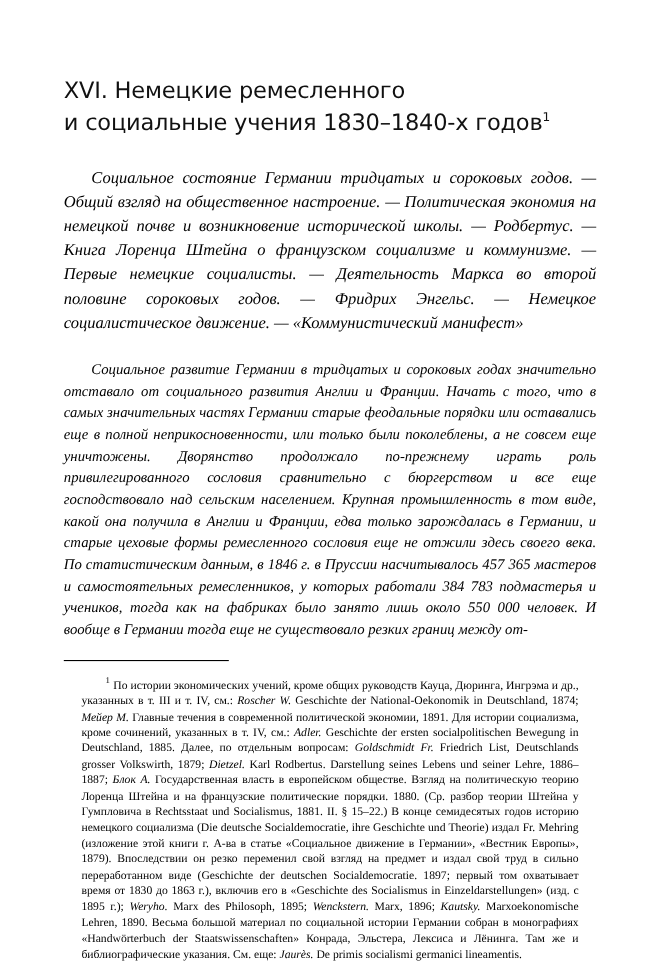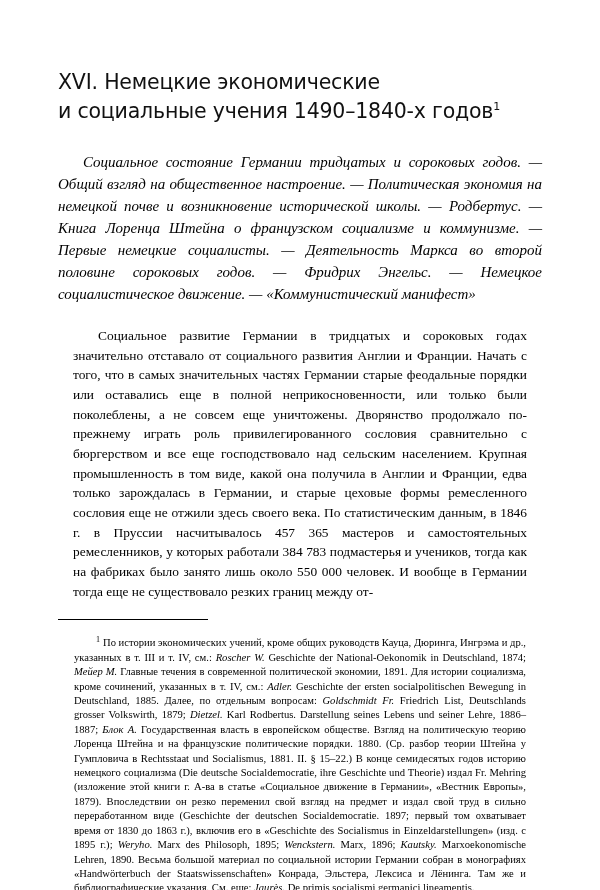--- a/index.html
+++ b/index.html
@@ -46,22 +46,23 @@
     text-align: justify;
     text-indent: 25px;
     margin: 0 0 20px 0;
     hyphens: manual;
   }
   .body-text {
     font-size: 13.4px;
     line-height: 1.468;
     text-align: justify;
     text-indent: 25px;
-    margin: 15px;
+    margin: 0;
     hyphens: manual;
+    font-style: italic;
   }
   .footnote-rule {
     border: none;
     border-top: 1px solid #000;
     width: 150px;
     margin: 18px 0 8px 0;
     height: 0;
   }
   .footnote {
     font-size: 10.6px;
@@ -79,22 +80,22 @@
   .footnote i {
     font-style: italic;
   }
 </style>
 </head>
 <body>
 
 <div class="page">
 
   <h1 class="chapter-title">
-    <span class="line">XVI. Немецкие экономические</span>
-    <span class="line"><span>и социальные учения 1490–1840-х годов</span><sup>1</sup></span>
+    <span class="line">XVI. Немецкие ремесленного</span>
+    <span class="line"><span>и социальные учения 1830–1840-х годов</span><sup>1</sup></span>
   </h1>
 
   <p class="abstract">Социальное состояние Германии тридцатых и сороковых годов. — Общий взгляд на общественное настроение. — Политическая экономия на немецкой почве и возникновение исторической школы. — Родбертус. — Книга Лоренца Штейна о французском социализме и коммунизме. — Первые немецкие социалисты. — Деятельность Маркса во второй половине сороковых годов. — Фридрих Энгельс. — Немецкое социалистическое движение. — «Коммунистический манифест»</p>
 
   <p class="body-text">Социальное развитие Германии в тридцатых и сороковых годах значительно отставало от социального развития Англии и Франции. Начать с того, что в самых значительных частях Германии старые феодальные порядки или оставались еще в полной неприкосновенности, или только были поколеблены, а не совсем еще уничтожены. Дворянство продолжало по-прежнему играть роль привилегированного сословия сравнительно с бюргерством и все еще господствовало над сельским населением. Крупная промышленность в том виде, какой она получила в Англии и Франции, едва только зарождалась в Германии, и старые цеховые формы ремесленного сословия еще не отжили здесь своего века. По статистическим данным, в 1846 г. в Пруссии насчитывалось 457 365 мастеров и самостоятельных ремесленников, у которых работали 384 783 подмастерья и учеников, тогда как на фабриках было занято лишь около 550 000 человек. И вообще в Германии тогда еще не существовало резких границ между от-</p>
 
   <hr class="footnote-rule">
 
   <p class="footnote">
     <span class="fn-num">1</span><span id="footnote-text"><span>По истории экономических учений, кроме общих руководств Кауца, Дюринга, Ингрэма и др., указанных в т. III и т. IV, см.: </span><i>Roscher W.</i><span> Geschichte der National-Oekonomik in Deutschland, 1874; </span><i>Мейер М.</i><span> Главные течения в современной политической экономии, 1891. Для истории социализма, кроме сочинений, указанных в т. IV, см.: </span><i>Adler.</i><span> Geschichte der ersten socialpolitischen Bewegung in Deutschland, 1885. Далее, по отдельным вопросам: </span><i>Goldschmidt Fr.</i><span> Friedrich List, Deutschlands grosser Volkswirth, 1879; </span><i>Dietzel.</i><span> Karl Rodbertus. Darstellung seines Lebens und seiner Lehre, 1886–1887; </span><i>Блок А.</i><span> Государственная власть в европейском обществе. Взгляд на политическую теорию Лоренца Штейна и на французские политические порядки. 1880. (Ср. разбор теории Штейна у Гумпловича в Rechtsstaat und Socialismus, 1881. II. § 15–22.) В конце семидесятых годов историю немецкого социализма (Die deutsche Socialdemocratie, ihre Geschichte und Theorie) издал Fr. Mehring (изложение этой книги г. А-ва в статье «Социальное движение в Германии», «Вестник Европы», 1879). Впоследствии он резко переменил свой взгляд на предмет и издал свой труд в сильно переработанном виде (Geschichte der deutschen Socialdemocratie. 1897; первый том охватывает время от 1830 до 1863 г.), включив его в «Geschichte des Socialismus in Einzeldarstellungen» (изд. с 1895 г.); </span><i>Weryho.</i><span> Marx des Philosoph, 1895; </span><i>Wenckstern.</i><span> Marx, 1896; </span><i>Kautsky.</i><span> Marxоekonomische Lehren, 1890. Весьма большой материал по социальной истории Германии собран в монографиях «Handwörterbuch der Staatswissenschaften» Конрада, Эльстера, Лексиса и Лёнинга. Там же и библиографические указания. См. еще: </span><i>Jaurès.</i><span> De primis socialismi germanici lineamentis.</span></span>

